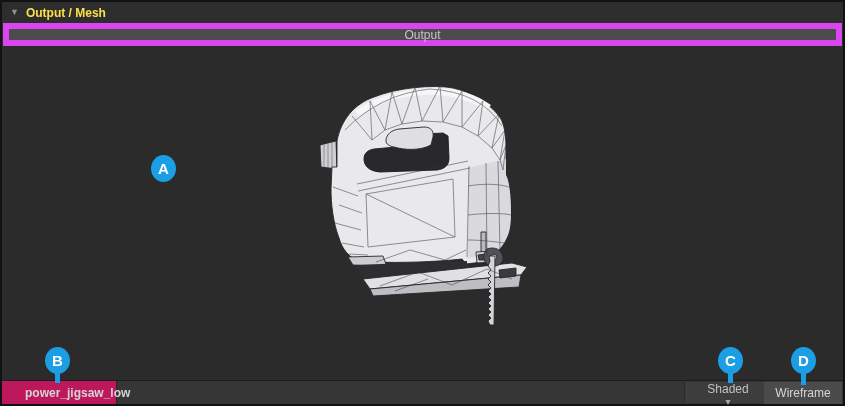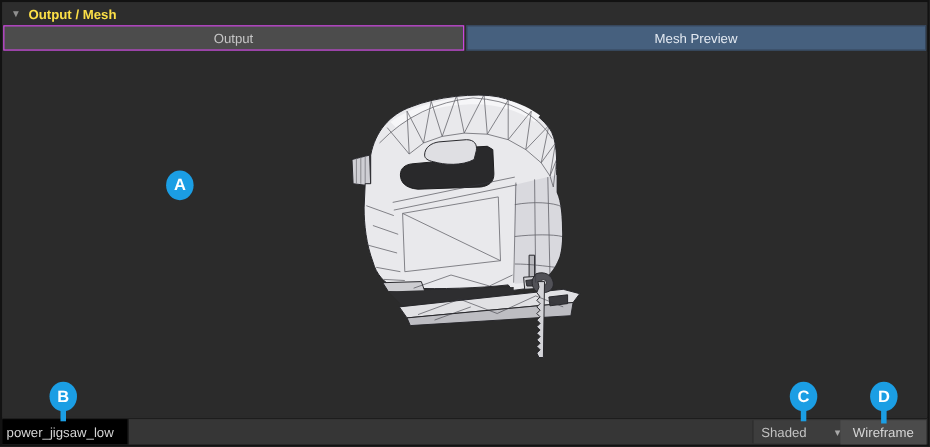--- a/index.html
+++ b/index.html
@@ -18,46 +18,47 @@
   .foldout { color:#8f8f8f; font-size:9px; line-height:1; cursor:default; }
   .title  { color:#fde047; font-size:12px; font-weight:bold; }
   
   .tabs {
     position:absolute; top:23px; left:3px; right:3px; height:23px;
     display:flex; gap:2px;
   }
   .tab {
     flex:1; display:flex; align-items:center; justify-content:center;
     font-size:12px; color:#c6c6c6; background:#4c4c4c;
-    border:1px solid #d946ef; box-sizing:border-box;
+    border:6px solid #d946ef; box-sizing:border-box;
   }
   .tab.active { background:#46607e; color:#e4eaf2; border-color:#35455a; }
   
   .preview {
     position:absolute; top:47px; left:2px; right:2px; bottom:27px;
     background:#2b2b2b;
   }
   .mesh-svg { position:absolute; top:0; left:0; pointer-events:none; z-index:1; }
   
   .statusbar {
     position:absolute; left:2px; right:2px; bottom:2px; height:24px;
     background:#363636; border-top:1px solid #1d1d1d; box-sizing:border-box; z-index:2;
   }
   .meshname {
     position:absolute; left:0; top:0; bottom:0; width:115px;
-    background:#000000; border-right:1px solid #262626;
+    background:#be185d; border-right:1px solid #262626;
     color:#d4d4d4; font-size:12px; display:flex; align-items:center;
-    padding-left:4px; box-sizing:border-box;
+    padding-left:23px; box-sizing:border-box;font-weight:bold;
   }
   .shaded-dd {
     position:absolute; right:72px; top:1px; height:21px; width:87px;
     background:#3d3d3d; border-left:1px solid #2a2a2a;
     color:#c2c2c2; font-size:12px; display:flex; align-items:center;
     justify-content:space-between; padding:0 7px; box-sizing:border-box;
     cursor:default;
+    flex-direction:column;
   }
   .dd-arrow { color:#a8a8a8; font-size:10px; }
   .wireframe-btn {
     position:absolute; right:1px; top:1px; height:22px; width:78px;
     background:#4b4b4b; color:#d6d6d6; font-size:12px;
     display:flex; align-items:center; justify-content:center; cursor:default;
   }
   
   .badge-circle {
     position:absolute; width:25px; height:27px; border-radius:50%;
@@ -78,21 +79,20 @@
 
 <div class="window">
 
   <div class="header">
     <span class="foldout">▼</span>
     <span class="title">Output / Mesh</span>
   </div>
 
   <div class="tabs">
     <div class="tab">Output</div>
-    <div class="tab active">Mesh Preview</div>
   </div>
 
   <div class="preview"></div>
 
   <svg class="mesh-svg" width="845" height="406" viewBox="0 0 845 406">
     <g stroke="#26262a" stroke-width="0.9" stroke-linejoin="round">
 
       <path d="M320,145 L336,141 L337,169 L321,167 Z" fill="#cfcfd4"></path>
       <path d="M324,144 L324,167 M328,143 L328,167 M332,142 L332,168" fill="none" stroke="#7e7e84" stroke-width="0.8"></path>
 

